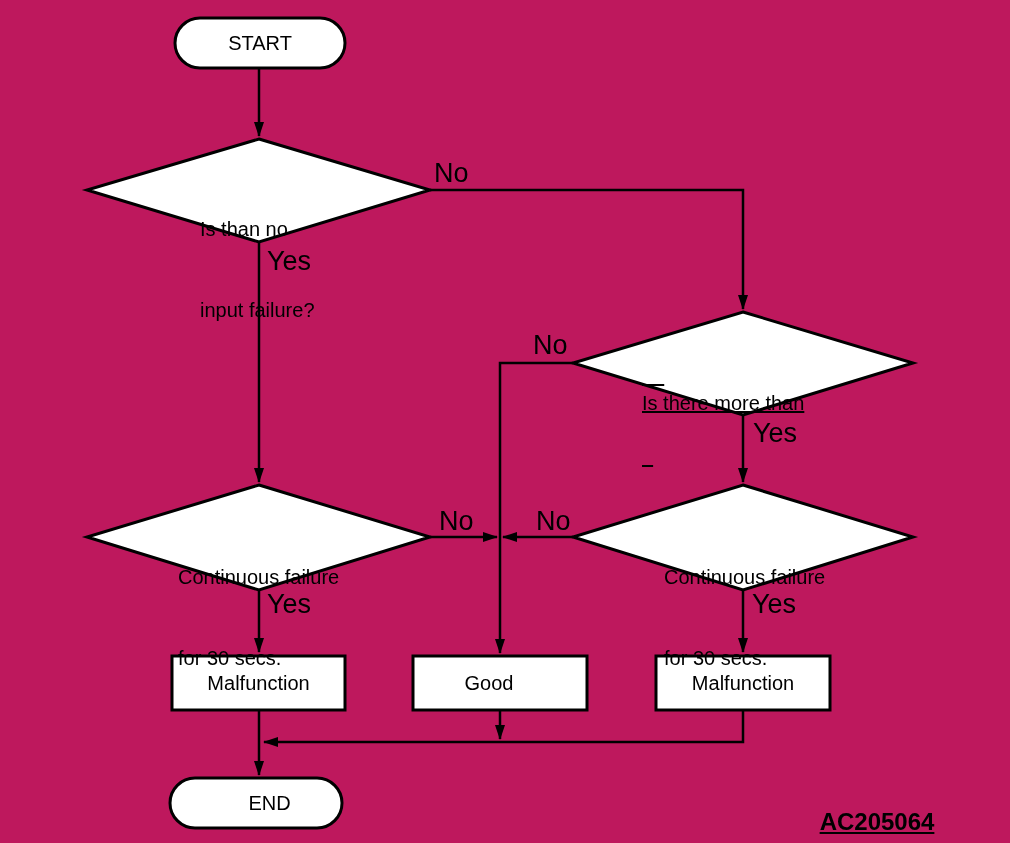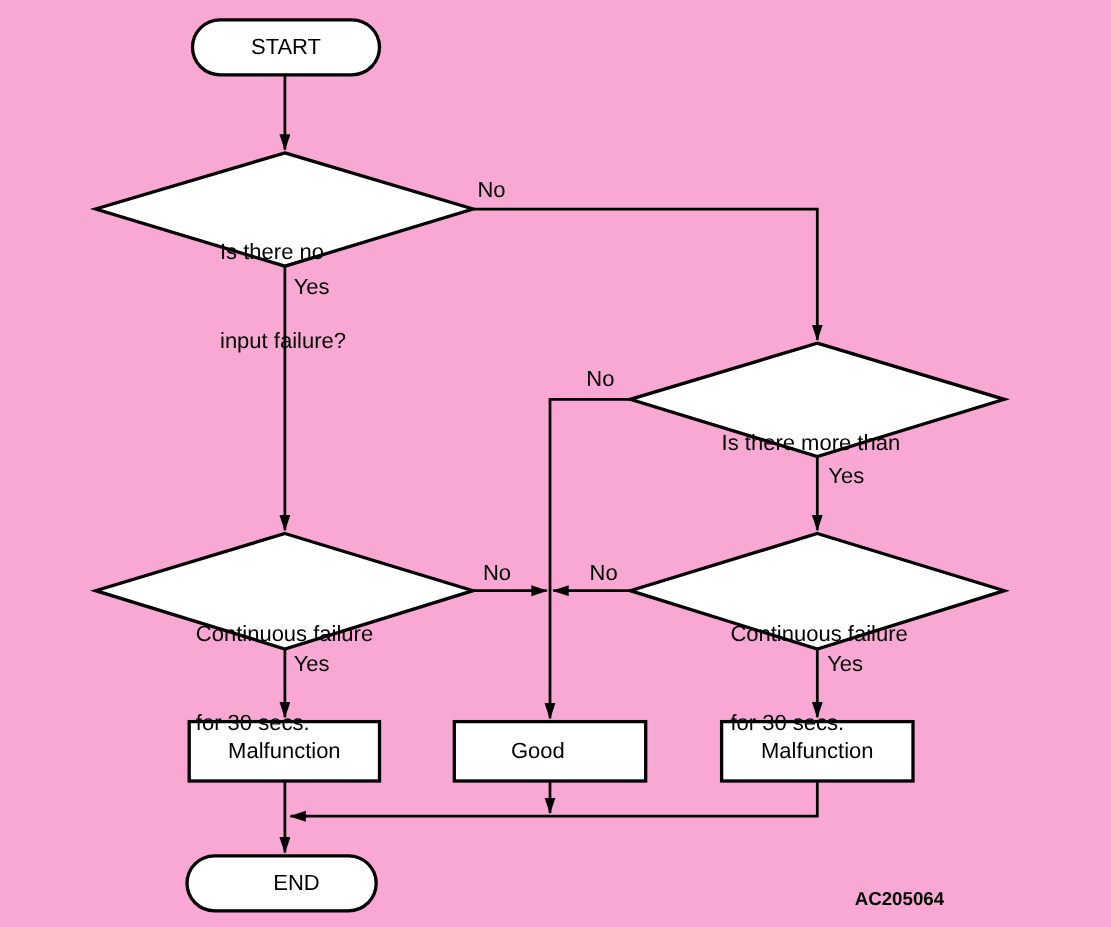--- a/index.html
+++ b/index.html
@@ -1,40 +1,41 @@
 <!DOCTYPE html>
 <html><head>
 <meta charset="utf-8">
 <style>
   html, body { margin: 0; padding: 0; background: #ffffff; }
   .canvas {
     position: relative;
     width: 1010px;
     height: 843px;
-    background: #f9a8d4;
+    background: #be185d;
     font-family: "Liberation Sans", sans-serif;
     color: #000000;
     overflow: hidden;
   }
   .canvas svg { position: absolute; left: 0; top: 0; }
   .txt { position: absolute; font-size: 20px; line-height: 27px; white-space: pre; }
   .node-label {
     position: absolute;
     display: flex;
     align-items: center;
     justify-content: center;
     font-size: 20px;
     text-align: center;
   }
-  .edge-label { position: absolute; font-size: 20px; line-height: 22px; }
+  .edge-label { position: absolute; font-size: 27px; line-height: 22px; }
   .figure-id {
     position: absolute;
-    font-size: 17px;
+    font-size: 24px;
     font-weight: bold;
-    text-align: left;
+    text-align: center;
+    text-decoration: underline;
   }
 </style>
 </head>
 <body>
 
 <div class="canvas">
 
   <svg width="1010" height="843" viewBox="0 0 1010 843">
     <defs>
       <marker id="arrow" markerUnits="userSpaceOnUse" markerWidth="16" markerHeight="12" refX="14" refY="5" orient="auto">
@@ -66,25 +67,25 @@
       <rect x="172" y="656" width="173" height="54"></rect>
       <rect x="413" y="656" width="174" height="54"></rect>
       <rect x="656" y="656" width="174" height="54"></rect>
       <rect x="170" y="778" width="172" height="50" rx="25" ry="25"></rect>
     </g>
   </svg>
 
   <div class="node-label" style="left:175px; top:18px; width:170px; height:50px;">START</div>
 
   <div class="txt" style="left:200px; top:162px;">
-    <div>Is there no</div>
+    <div>Is than no</div>
     <div>input failure?</div>
   </div>
 
-  <div class="txt" style="left:656px; top:336px;">
+  <div class="txt" style="left:642px; top:336px;text-decoration:underline;">
     <div>Is there more than</div>
   </div>
 
   <div class="txt" style="left:178px; top:510px;">
     <div>Continuous failure</div>
     <div>for 30 secs.</div>
   </div>
 
   <div class="txt" style="left:664px; top:510px;">
     <div>Continuous failure</div>

